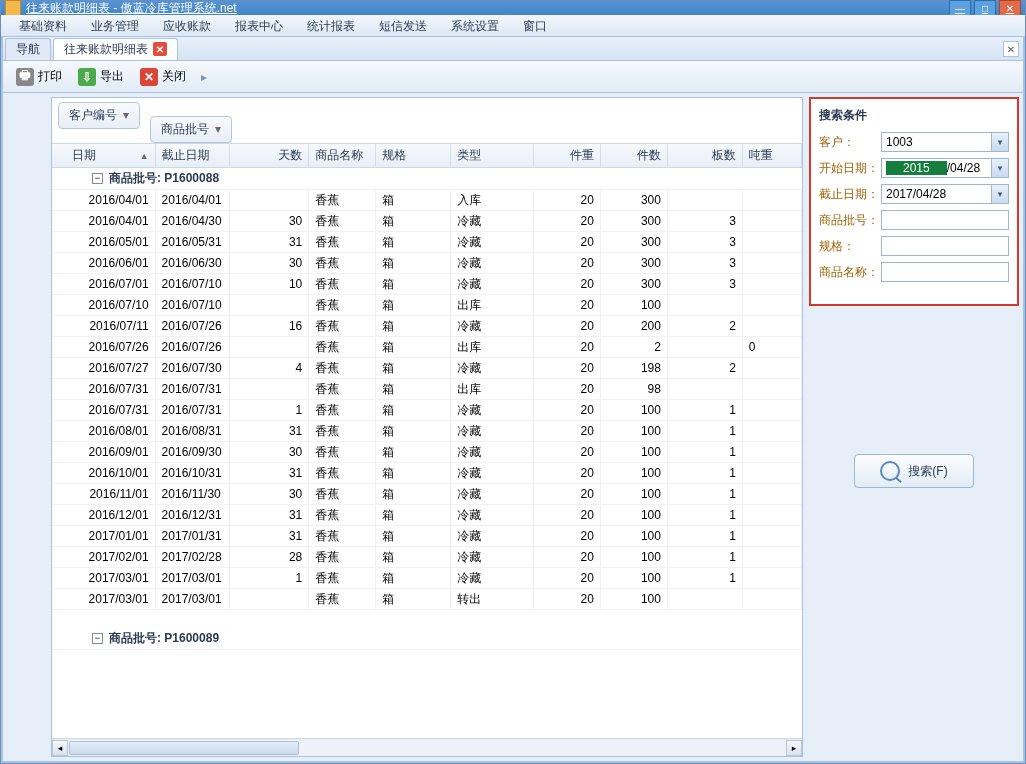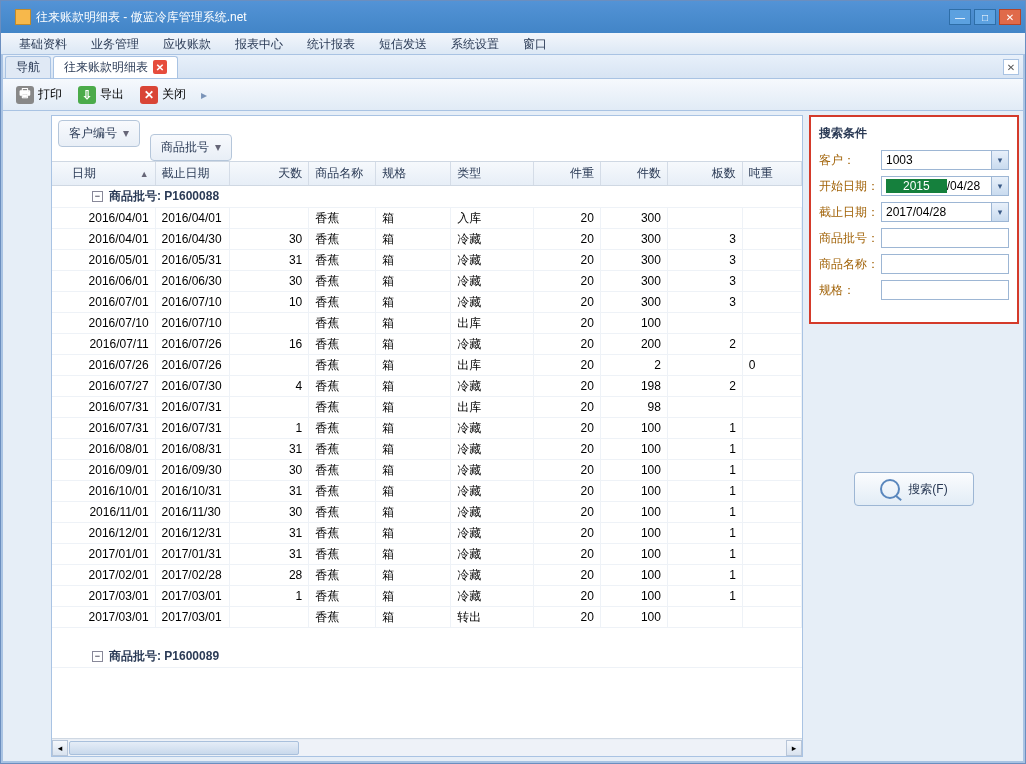--- a/index.html
+++ b/index.html
@@ -1,18 +1,18 @@
 <!DOCTYPE html>
 <html><head>
 <meta charset="utf-8">
 <style>
 * { box-sizing: border-box; margin: 0; padding: 0; }
 body { font-family: "Microsoft YaHei", Tahoma, Arial, sans-serif; font-size: 12px; background: #fff; overflow: hidden; }
 .window { width: 1026px; height: 764px; border: 1px solid #6b8ebf; display: flex; flex-direction: column; }
-.titlebar { height: 32px; background: linear-gradient(#5393d6,#4285c7); display: flex; align-items: center; color: #fff; padding-left: 14px; }
+.titlebar { height: 14px; background: linear-gradient(#5393d6,#4285c7); display: flex; align-items: center; color: #fff; padding-left: 4px; text-decoration: underline; }
 .titlebar .app-icon { width: 16px; height: 16px; background:#f7b84b; border:1px solid #c08a2a; margin-right:5px;}
 .titlebar .title { flex:1; font-size:12px; }
 .titlebar .win-btns { display:flex; gap:3px; margin-right:4px;}
 .titlebar .win-btn { width:22px; height:16px; background:#5ca1e0; border:1px solid #2e6ea8; display:flex;align-items:center;justify-content:center; color:#fff; font-size:10px;}
 .titlebar .win-btn.close{background:#e06a4a;border-color:#b34428;}
 .menubar { height:22px; background: linear-gradient(#f3f6fb,#dce8f5); border-bottom:1px solid #a9c3e3; display:flex; align-items:flex-start; padding:0 6px; gap:0;}
 .menubar span { padding:3px 12px; color:#2a3a55; }
 .content-border{flex:1; border:2px solid #a9c3e3; border-top:none; display:flex; flex-direction:column; background:#e6eef7;}
 .tab-row{height:24px; background:linear-gradient(#e8f0fa,#d7e4f3); display:flex; align-items:center; padding-left:2px; border-bottom:1px solid #a9c3e3; position:relative;}
 .tab{height:22px; padding:3px 10px; background:#e0e9f5; border:1px solid #a9c3e3; border-bottom:none; border-radius:3px 3px 0 0; margin-right:2px; display:flex; align-items:center; gap:5px; color:#2a3a55;}
@@ -437,25 +437,25 @@
               <div class="inp">
                 <span>2017/04/28</span>
                 <span class="dd">▾</span>
               </div>
             </div>
           <div class="sp-row">
               <label>商品批号：</label>
               <div class="inp"></div>
             </div>
           <div class="sp-row">
+              <label>规格：</label>
+              <div class="inp"></div>
+            </div>
+          <div class="sp-row">
               <label>商品名称：</label>
-              <div class="inp"></div>
-            </div>
-          <div class="sp-row">
-              <label>规格：</label>
               <div class="inp"></div>
             </div>
         </div>
         <div class="search-btn-wrap">
           <div class="search-btn">
             <span class="mag"></span>
             <span>搜索(F)</span>
           </div>
         </div>
       </div>

